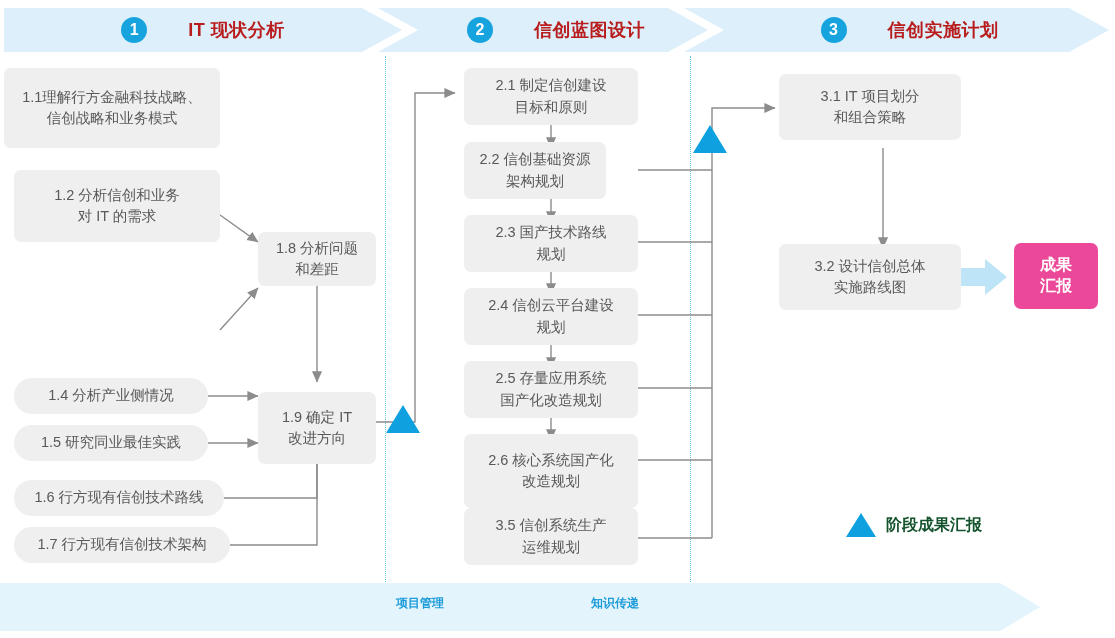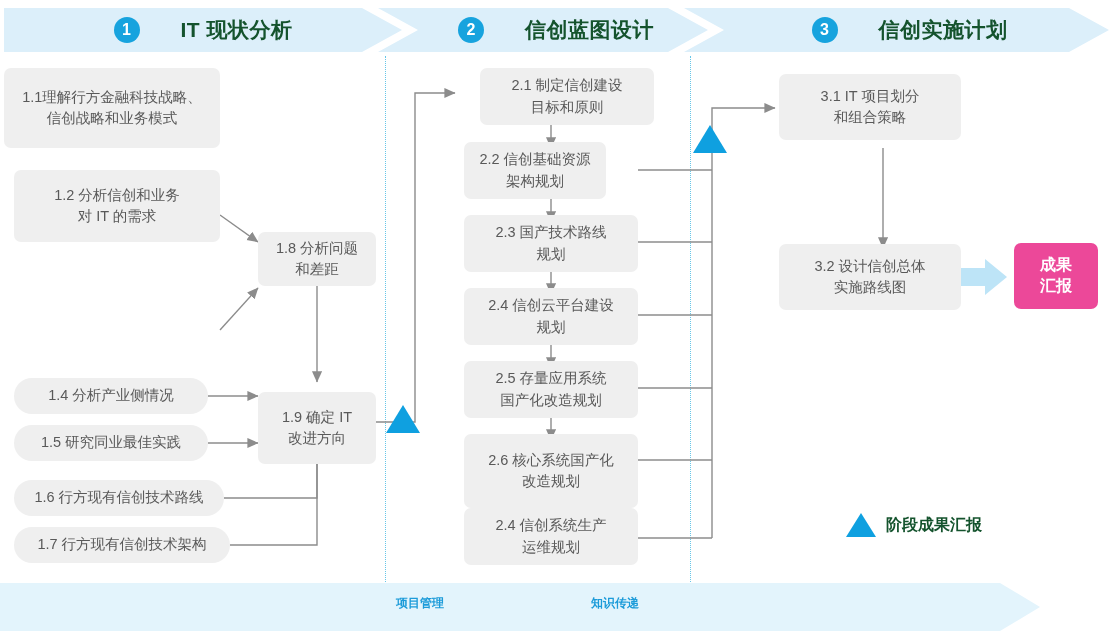--- a/index.html
+++ b/index.html
@@ -19,21 +19,21 @@
   }
   .phase-inner { display: flex; align-items: center; gap: 9px; }
   .phase-num {
     width: 26px; height: 26px; border-radius: 50%;
     background: #17A3DE; color: #fff;
     font-size: 16px; font-weight: bold;
     display: flex; align-items: center; justify-content: center;
     line-height: 1;
   }
   .phase-title {
-    color: #14532d; font-size: 21px; font-weight: bold;
+    color: #b91c1c; font-size: 18px; font-weight: bold;
     letter-spacing: 0.5px; white-space: nowrap; margin-left: 32px;
   }
 
   
   .bottom-band {
     position: absolute; left: 0; top: 583px; width: 1040px; height: 48px;
     background: #E3F4FC;
     clip-path: polygon(0 0, 1000px 0, 1040px 24px, 1000px 48px, 0 48px);
   }
   .bottom-label {
@@ -171,33 +171,33 @@
 对 IT 的需求</div>
   <div class="node" style="left:14px; top:378px; width:194px; height:36px; border-radius:18px;">1.4 分析产业侧情况</div>
   <div class="node" style="left:14px; top:425px; width:194px; height:36px; border-radius:18px;">1.5 研究同业最佳实践</div>
   <div class="node" style="left:14px; top:480px; width:210px; height:36px; border-radius:18px;">1.6 行方现有信创技术路线</div>
   <div class="node" style="left:14px; top:527px; width:216px; height:36px; border-radius:18px;">1.7 行方现有信创技术架构</div>
   <div class="node" style="left:258px; top:232px; width:118px; height:54px;">1.8 分析问题
 和差距</div>
   <div class="node" style="left:258px; top:392px; width:118px; height:72px;">1.9 确定 IT
 改进方向</div>
 
-  <div class="node" style="left:464px; top:68px; width:174px; height:57px;margin-left:16px;">2.1 制定信创建设
+  <div class="node" style="left:464px; top:68px; width:174px; height:57px;">2.1 制定信创建设
 目标和原则</div>
   <div class="node" style="left:464px; top:142px; width:142px; height:57px;">2.2 信创基础资源
 架构规划</div>
   <div class="node" style="left:464px; top:215px; width:174px; height:57px;">2.3 国产技术路线
 规划</div>
   <div class="node" style="left:464px; top:288px; width:174px; height:57px;">2.4 信创云平台建设
 规划</div>
   <div class="node" style="left:464px; top:361px; width:174px; height:57px;">2.5 存量应用系统
 国产化改造规划</div>
   <div class="node" style="left:464px; top:434px; width:174px; height:74px;">2.6 核心系统国产化
 改造规划</div>
-  <div class="node" style="left:464px; top:508px; width:174px; height:57px;">2.4 信创系统生产
+  <div class="node" style="left:464px; top:508px; width:174px; height:57px;">3.5 信创系统生产
 运维规划</div>
 
   <div class="node" style="left:779px; top:74px; width:182px; height:66px;">3.1 IT 项目划分
 和组合策略</div>
   <div class="node" style="left:779px; top:244px; width:182px; height:66px;">3.2 设计信创总体
 实施路线图</div>
 
   <div class="node result" style="left:1014px; top:243px; width:84px; height:66px;">成果
 汇报</div>
 

